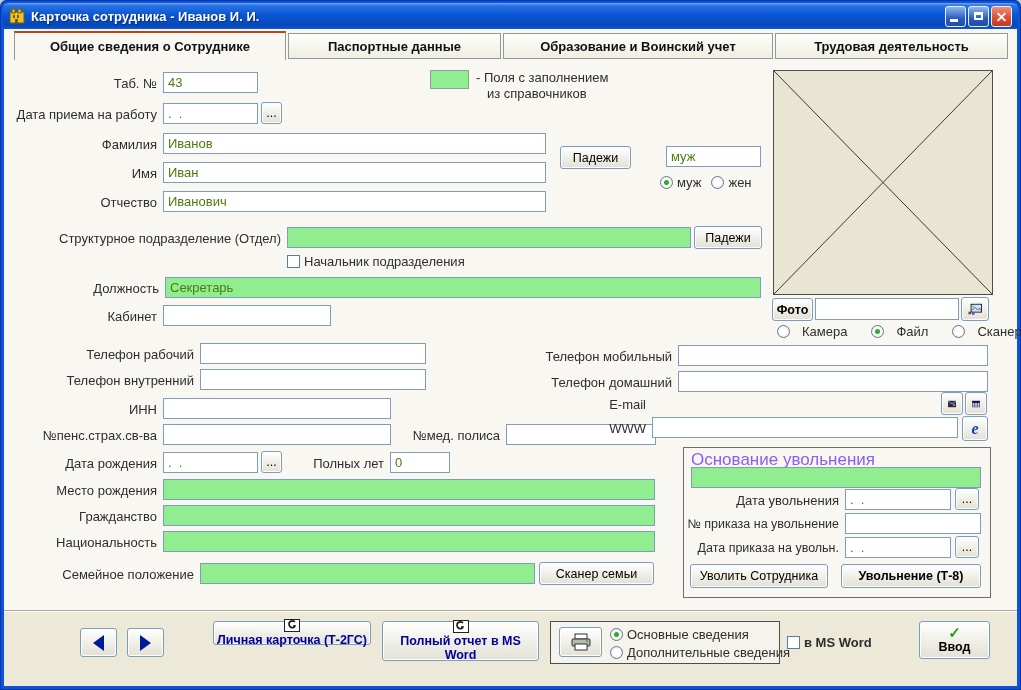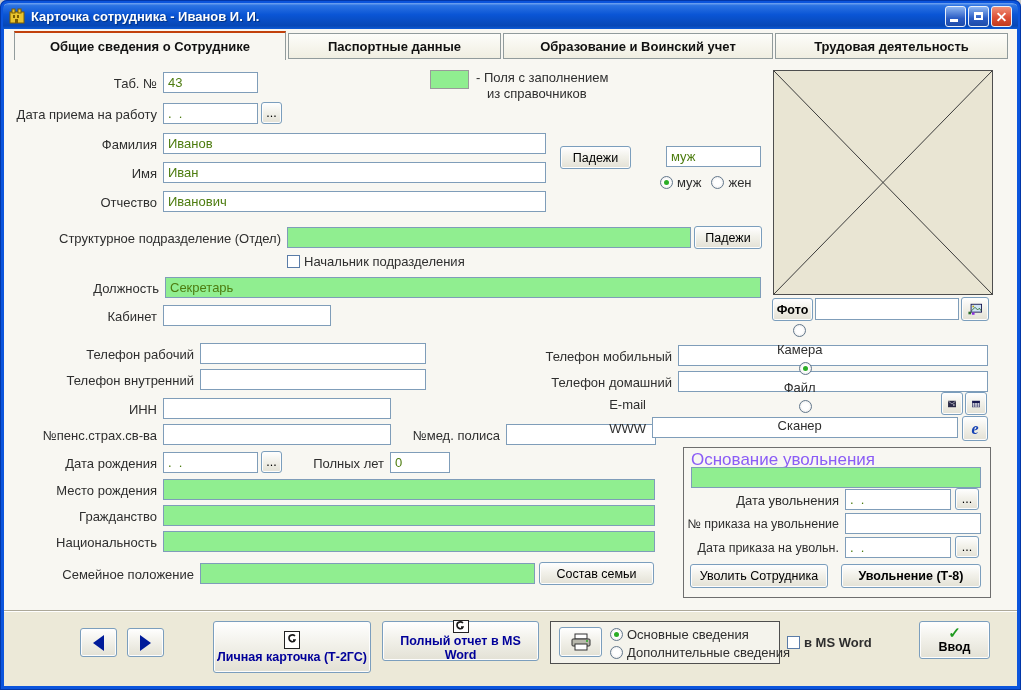--- a/index.html
+++ b/index.html
@@ -200,40 +200,40 @@
 
   <div class="lbl" style="left:157px;top:483px;">Место рождения</div>
   <input class="tb g" style="left: 163px; top: 479px; width: 492px;" value="">
   <div class="lbl" style="left:157px;top:509px;">Гражданство</div>
   <input class="tb g" style="left: 163px; top: 505px; width: 492px;" value="">
   <div class="lbl" style="left:157px;top:535px;">Национальность</div>
   <input class="tb g" style="left: 163px; top: 531px; width: 492px;" value="">
 
   <div class="lbl" style="left:194px;top:567px;">Семейное положение</div>
   <input class="tb g" style="left: 200px; top: 563px; width: 335px;" value="">
-  <button class="btn" style="left:539px;top:562px;width:115px;height:23px;">Состав семьи</button>
+  <button class="btn" style="left:539px;top:562px;width:115px;height:23px;">Сканер семьи</button>
 
   <div class="photo">
     <svg width="218" height="223" viewBox="0 0 218 223">
       <line x1="0" y1="0" x2="218" y2="223" stroke="#3a3a3a" stroke-width="1"></line>
       <line x1="218" y1="0" x2="0" y2="223" stroke="#3a3a3a" stroke-width="1"></line>
     </svg>
   </div>
   <button class="btn bold" style="left:772px;top:298px;width:41px;height:23px;">Фото</button>
   <input class="tb" style="left: 815px; top: 298px; width: 144px; height: 22px;" value="">
   <button class="btn" style="left:961px;top:297px;width:28px;height:24px;">
     <svg width="16" height="13" viewBox="0 0 16 13">
       <rect x="3.5" y="0.5" width="12" height="9" fill="#cfe3f5" stroke="#10104a"></rect>
       <path d="M4 8 L8 4 L11 7 L13 5 L15 8" fill="none" stroke="#2b6e2b"></path>
       <circle cx="6" cy="3" r="1" fill="#c8a400"></circle>
       <rect x="0.5" y="9" width="3" height="3" fill="#2b6e2b"></rect>
       <rect x="4.5" y="10" width="3" height="2.5" fill="#8a2be2"></rect>
     </svg>
   </button>
-  <span class="rrow" style="left:777px;top:324px;gap:5px;flex-direction:column;">
+  <span class="rrow" style="left:777px;top:324px;gap:12px;">
     <span class="radio"></span>
     <span>Камера</span>
     <span class="radio checked" style="margin-left:12px;"></span>
     <span>Файл</span>
     <span class="radio" style="margin-left:12px;"></span>
     <span>Сканер</span>
   </span>
 
   <div class="group" style="left:683px;top:447px;width:308px;height:151px;"></div>
   <div class="gtitle" style="left:691px;top:450px;">Основание увольнения</div>
@@ -250,21 +250,21 @@
   <button class="btn bold" style="left:841px;top:564px;width:140px;height:24px;">Увольнение (Т-8)</button>
 
   <div class="bottombar"></div>
   <button class="btn" style="left:80px;top:628px;width:37px;height:29px;">
       <span class="arrow-l"></span>
     </button>
   <button class="btn" style="left:127px;top:628px;width:37px;height:29px;">
       <span class="arrow-r"></span>
     </button>
 
-  <button class="btn navy stackbtn" style="left:213px;top:621px;width:158px;height:52px;">
+  <button class="btn navy stackbtn" style="left:213px;top:621px;width:158px;height:24px;">
     <span class="docicon">
       <svg width="9" height="11" viewBox="0 0 9 11">
           <path d="M7 2 C5 0,1 1,1 4 C1 8,6 9,7 6 L5 6" fill="none" stroke="#1a1a1a" stroke-width="1.6"></path>
         </svg>
     </span>
     <span>Личная карточка (Т-2ГС)</span>
   </button>
   <button class="btn navy stackbtn" style="left:382px;top:621px;width:157px;height:40px;">
     <span class="docicon">
       <svg width="9" height="11" viewBox="0 0 9 11">

